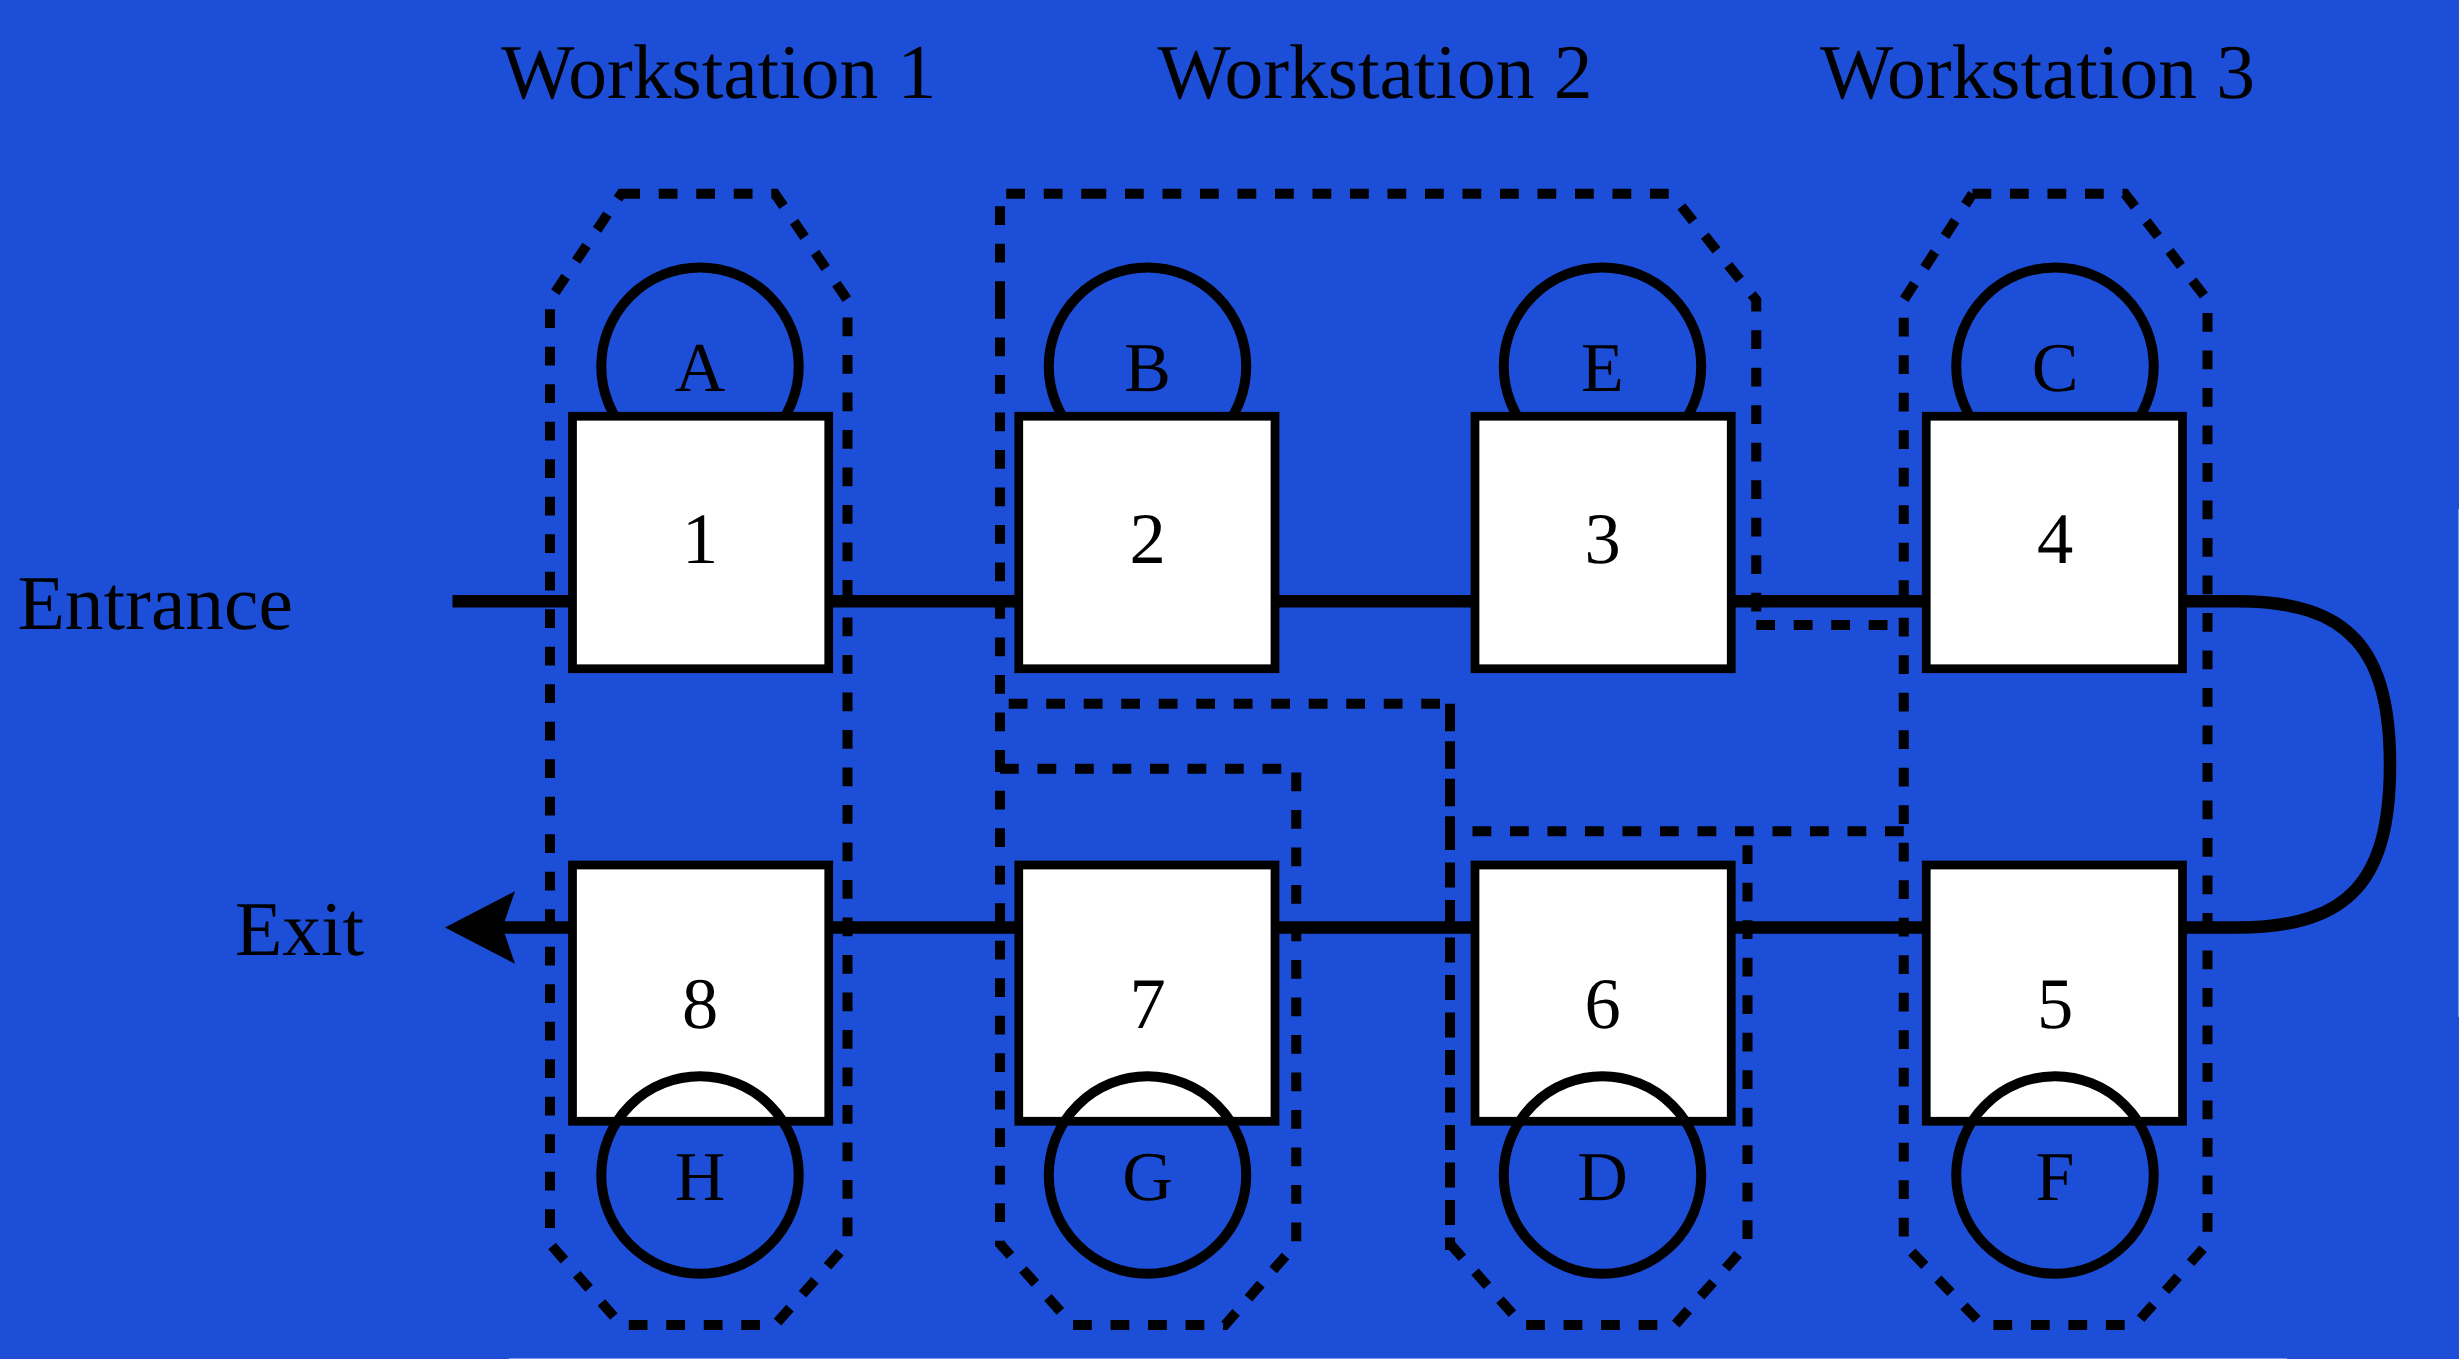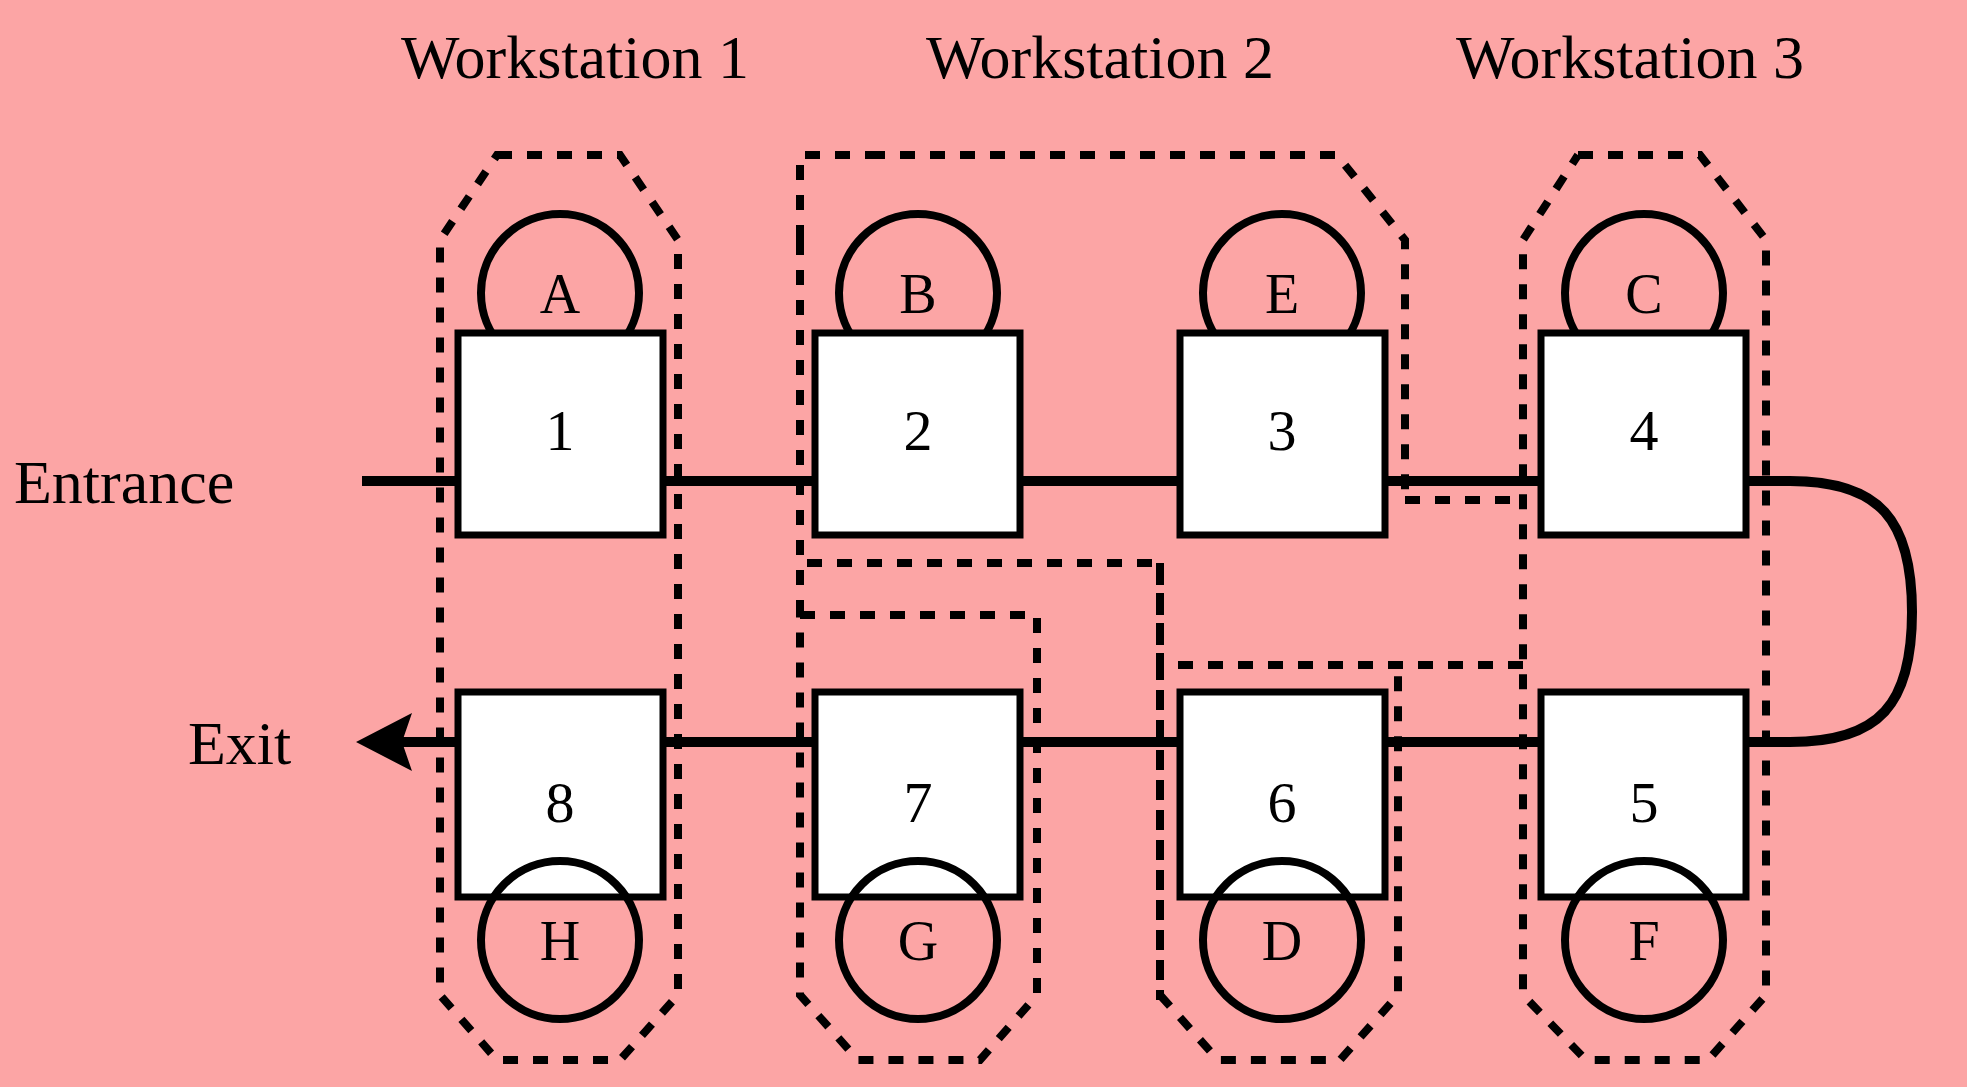--- a/index.html
+++ b/index.html
@@ -1,18 +1,18 @@
 <!DOCTYPE html>
 <html><head>
 <meta charset="utf-8">
 <style>
   html,body{margin:0;padding:0;background:#ffffff;}
   body{width:1967px;height:1087px;overflow:hidden;
        font-family:"Liberation Serif","DejaVu Serif",serif;}
-  #stage{position:relative;width:1967px;height:1087px;background:#fca5a5;}
+  #stage{position:relative;width:1967px;height:1087px;background:#1d4ed8;}
   svg#diagram{position:absolute;left:0;top:0;width:1967px;height:1087px;}
   .ws-title{font-family:"Liberation Serif","DejaVu Serif",serif;
             font-size:62px;fill:#000;text-anchor:middle;}
   .io-label{font-family:"Liberation Serif","DejaVu Serif",serif;
             font-size:62px;fill:#000;}
   .cell-num{font-family:"Liberation Serif","DejaVu Serif",serif;
             font-size:58px;fill:#000;text-anchor:middle;}
   .op-letter{font-family:"Liberation Serif","DejaVu Serif",serif;
              font-size:56px;fill:#000;text-anchor:middle;}
   .machine-box{fill:#ffffff;stroke:#000000;stroke-width:7;}

